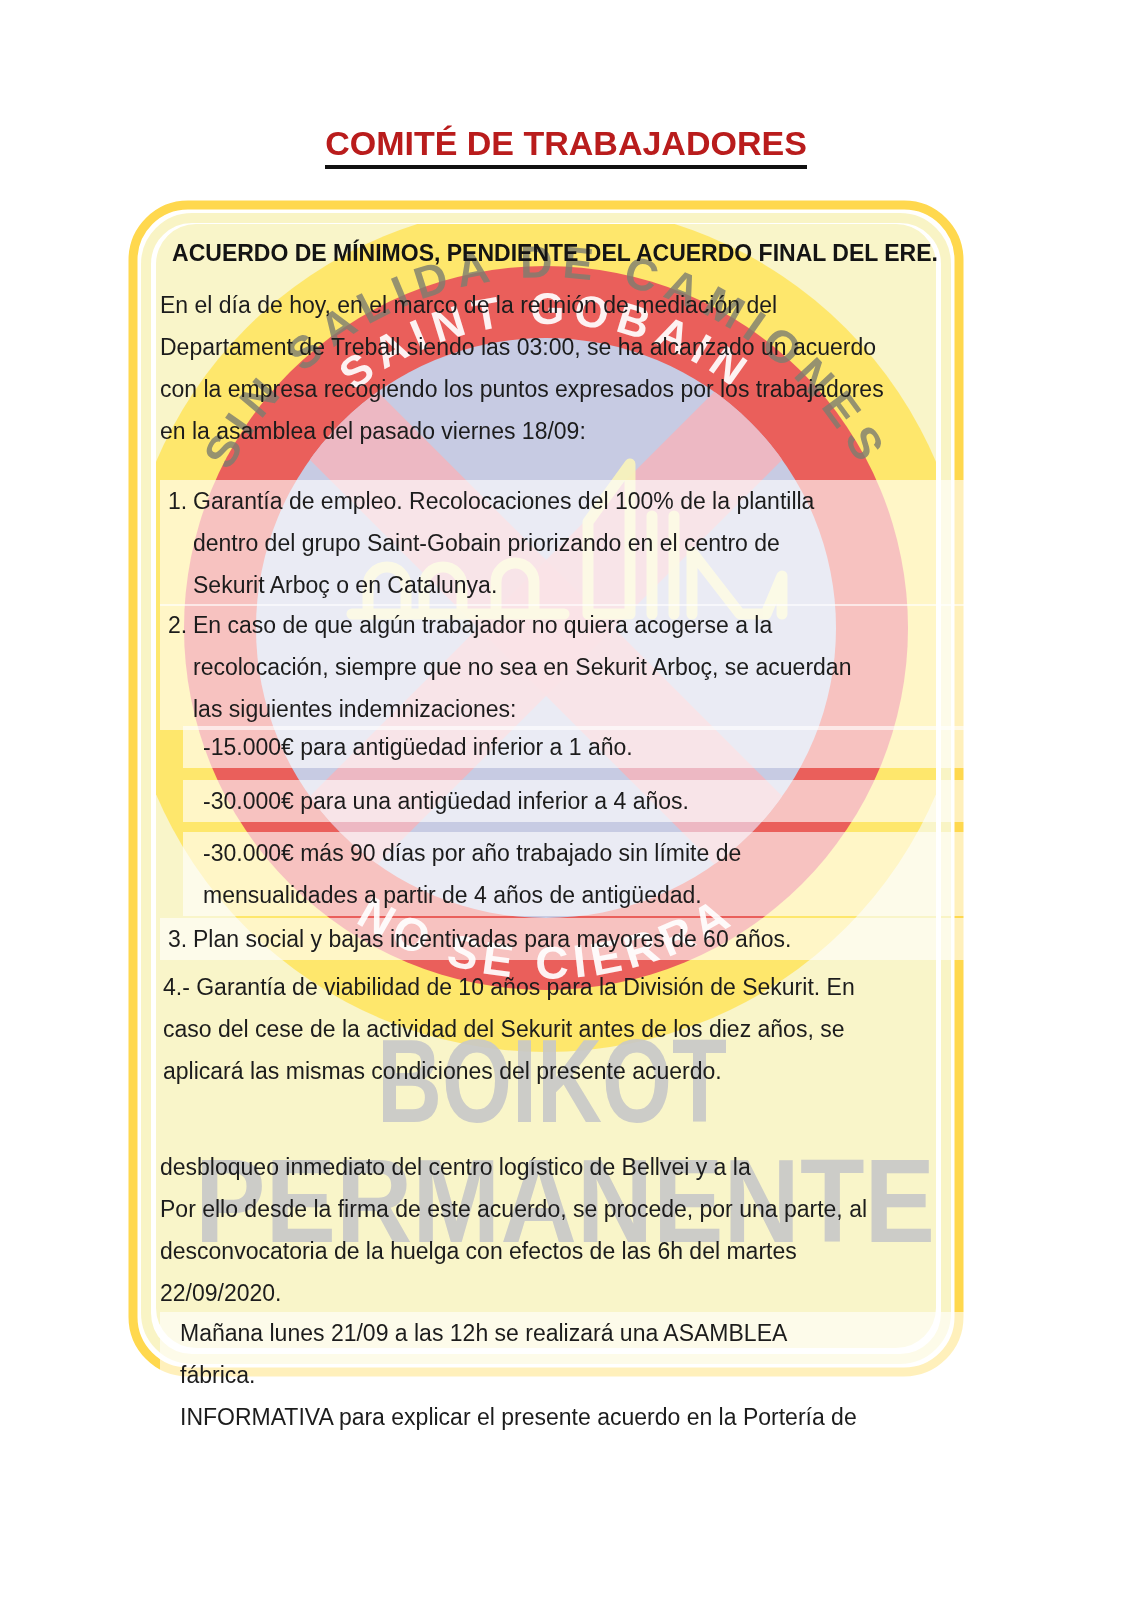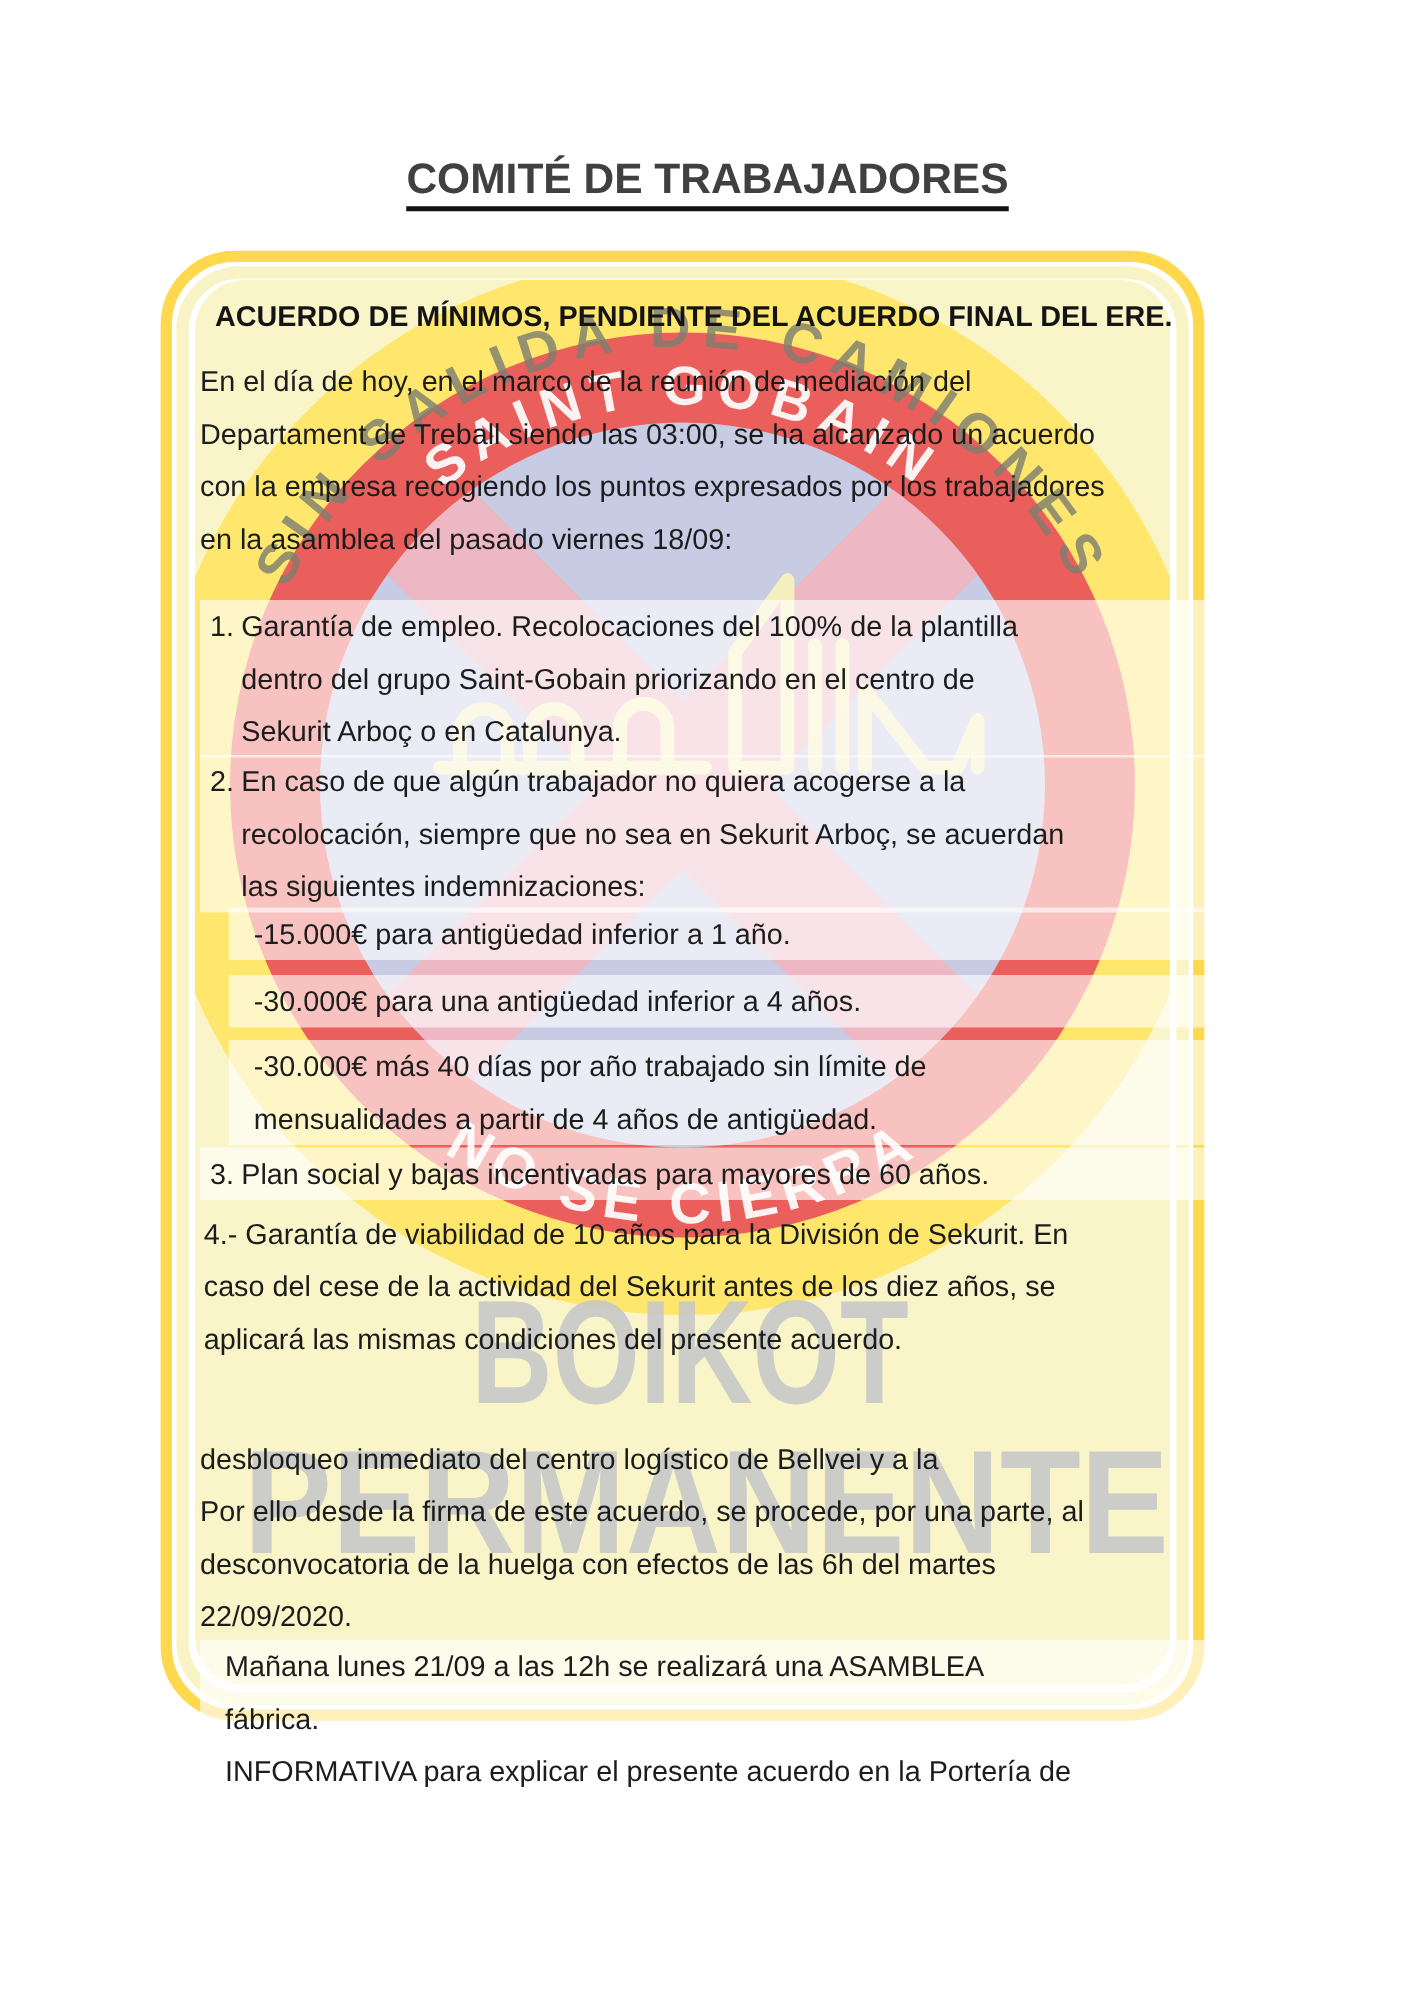--- a/index.html
+++ b/index.html
@@ -20,21 +20,21 @@
   .block{
     position:absolute;left:160px;width:790px;
     font-size:23px;line-height:42px;
     color:#1c1c1c;
   }
   .tl{height:42px;overflow:hidden;white-space:nowrap;}
   .jl{text-align:justify;}
   .jl::after{content:"";display:inline-block;width:100%;}
   .doc-title{
     position:absolute;left:0;top:124px;width:1132px;
-    text-align:center;font-size:34px;font-weight:bold;color:#404040;
+    text-align:center;font-size:34px;font-weight:bold;color:#b91c1c;
   }
   .doc-title span{border-bottom:4px solid #111;padding-bottom:3px;}
   .subtitle{
     position:absolute;left:160px;top:232px;width:790px;height:42px;
     text-align:center;font-size:23px;line-height:42px;font-weight:bold;color:#141414;
   }
   .list-item{padding-left:33px;}
   .list-item .num{position:absolute;left:8px;top:0;height:42px;line-height:42px;}
   .indent-sub{left:183px;width:767px;}
   .indent-item4{left:163px;width:780px;}
@@ -125,21 +125,21 @@
 
   <div class="block wash indent-sub" style="top:726px;">
       <div class="tl">-15.000€ para antigüedad inferior a 1 año.</div>
     </div>
 
   <div class="block wash indent-sub" style="top:780px;">
       <div class="tl">-30.000€ para una antigüedad inferior a 4 años.</div>
     </div>
 
   <div class="block wash indent-sub" style="top:832px;">
-      <div class="tl jl">-30.000€ más 40 días por año trabajado sin límite de</div>
+      <div class="tl jl">-30.000€ más 90 días por año trabajado sin límite de</div>
       <div class="tl">mensualidades a partir de 4 años de antigüedad.</div>
     </div>
 
   <div class="block wash list-item" style="top:918px;">
     <span class="num">3.</span>
   <div class="tl">Plan social y bajas incentivadas para mayores de 60 años.</div>
     </div>
 
   <div class="block indent-item4" style="top:966px;">
       <div class="tl jl">4.- Garantía de viabilidad de 10 años para la División de Sekurit. En</div>

